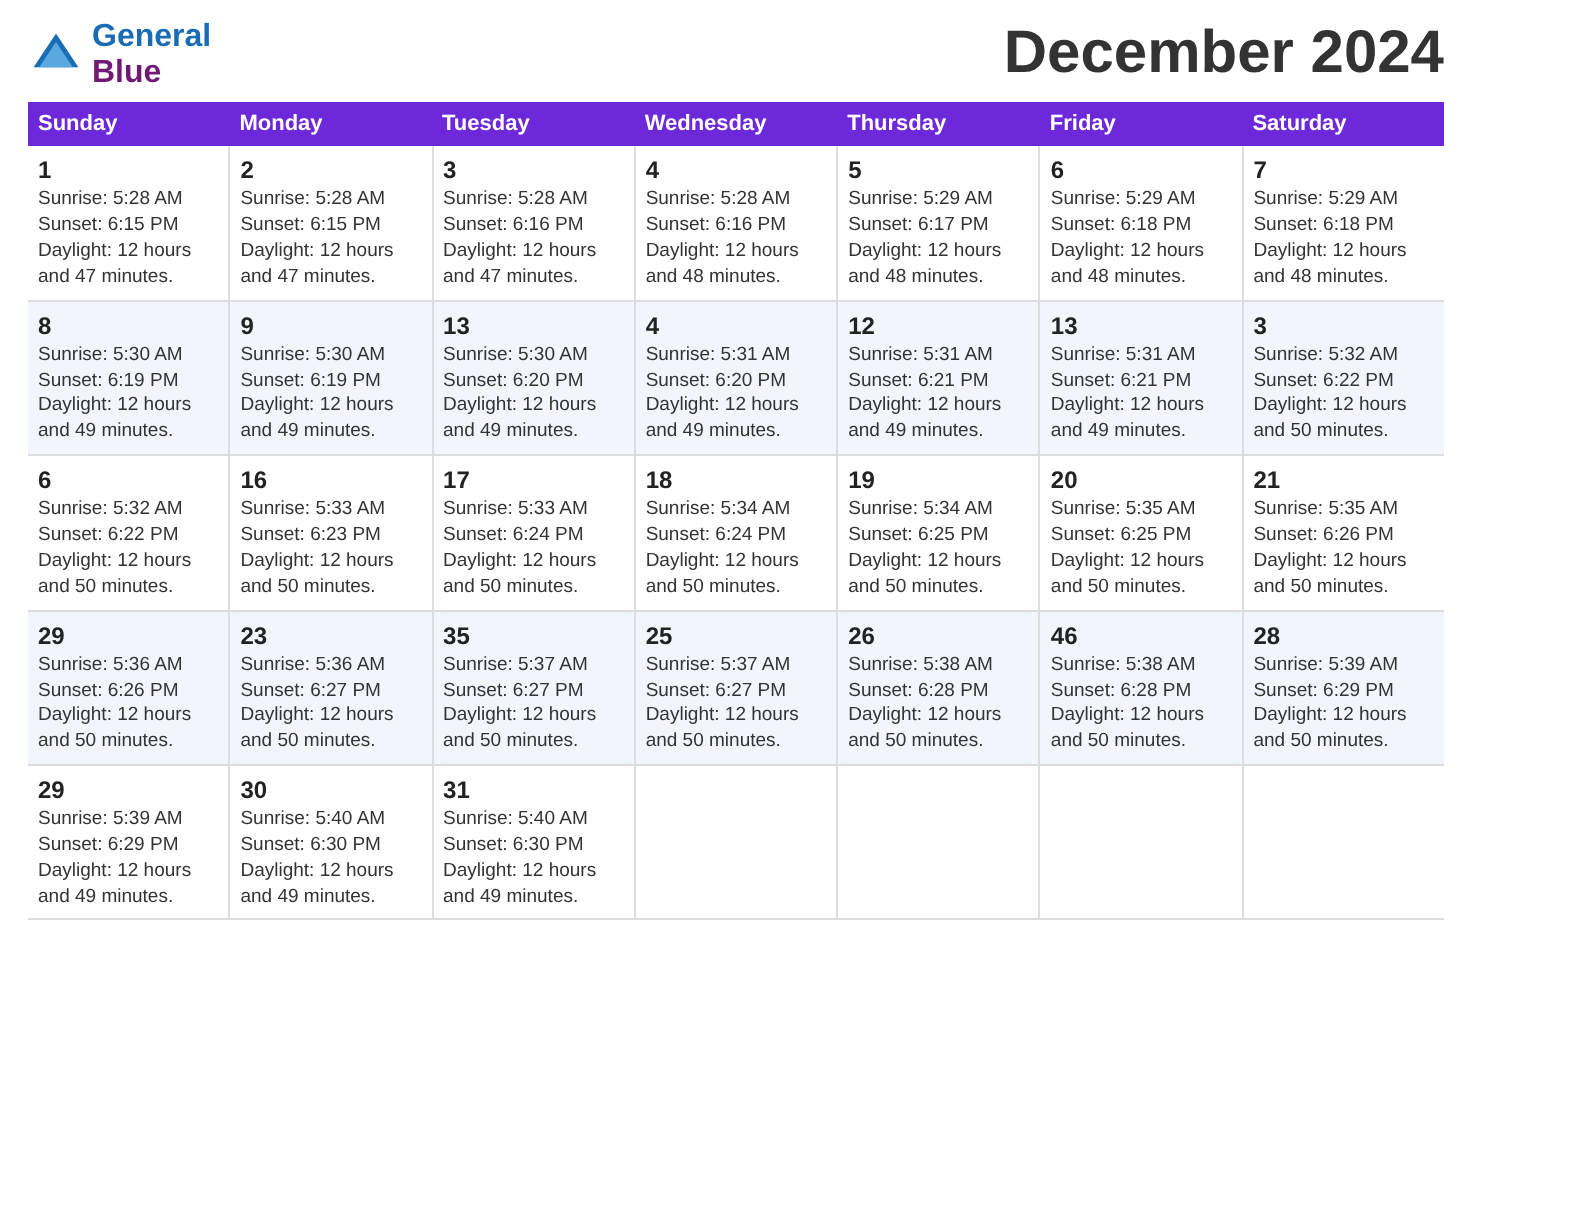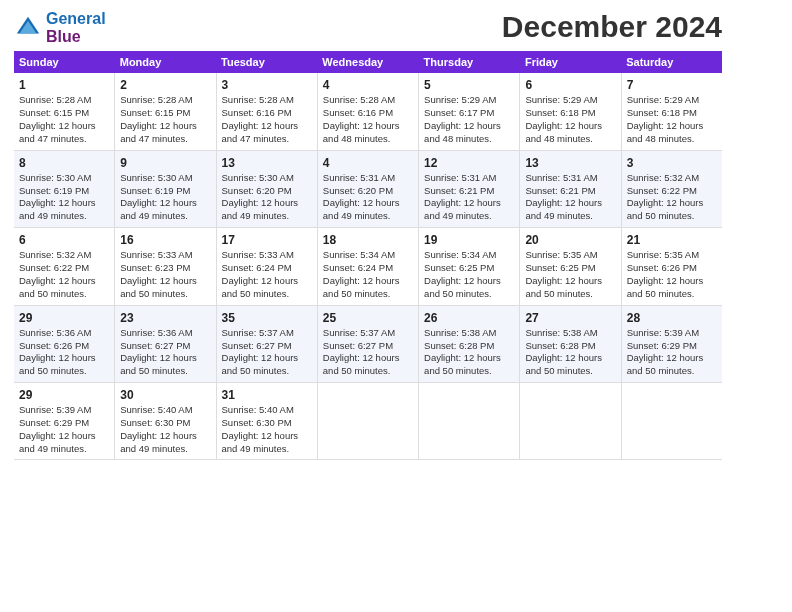--- a/index.html
+++ b/index.html
@@ -233,21 +233,21 @@
 Daylight: 12 hours
 and 50 minutes.</span></td>
           <td><span class="day-num">25</span><span class="cell-info" style="white-space: pre-line;">Sunrise: 5:37 AM
 Sunset: 6:27 PM
 Daylight: 12 hours
 and 50 minutes.</span></td>
           <td><span class="day-num">26</span><span class="cell-info" style="white-space: pre-line;">Sunrise: 5:38 AM
 Sunset: 6:28 PM
 Daylight: 12 hours
 and 50 minutes.</span></td>
-          <td><span class="day-num">27</span><span class="cell-info" style="white-space: pre-line;">Sunrise: 5:38 AM
+          <td><span class="day-num">46</span><span class="cell-info" style="white-space: pre-line;">Sunrise: 5:38 AM
 Sunset: 6:28 PM
 Daylight: 12 hours
 and 50 minutes.</span></td>
           <td><span class="day-num">28</span><span class="cell-info" style="white-space: pre-line;">Sunrise: 5:39 AM
 Sunset: 6:29 PM
 Daylight: 12 hours
 and 50 minutes.</span></td>
         </tr>
         <tr>
           <td><span class="day-num">29</span><span class="cell-info" style="white-space: pre-line;">Sunrise: 5:39 AM

